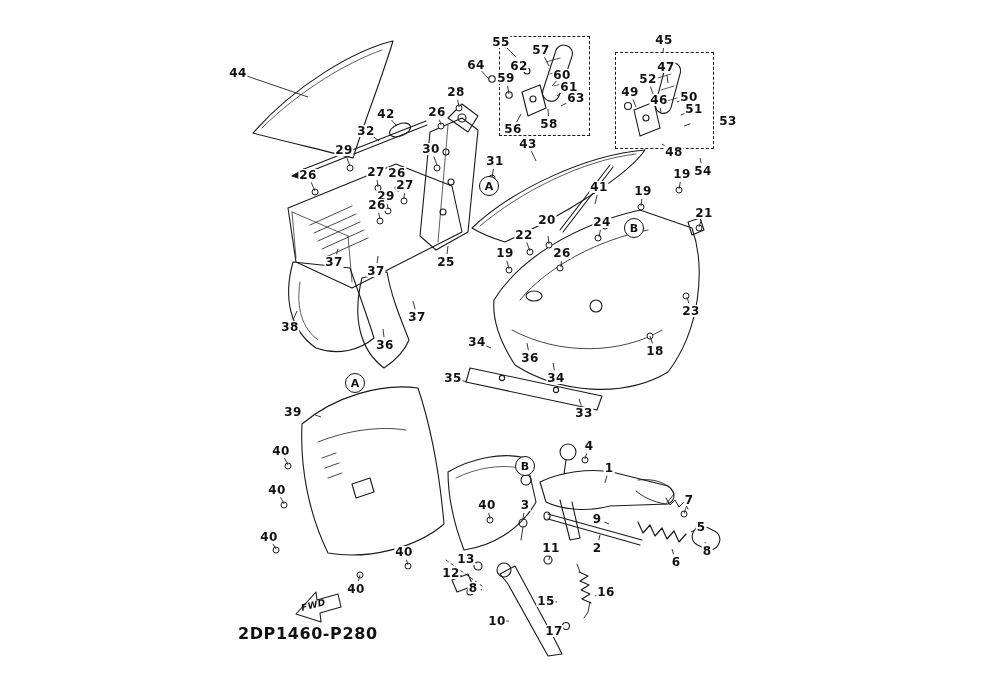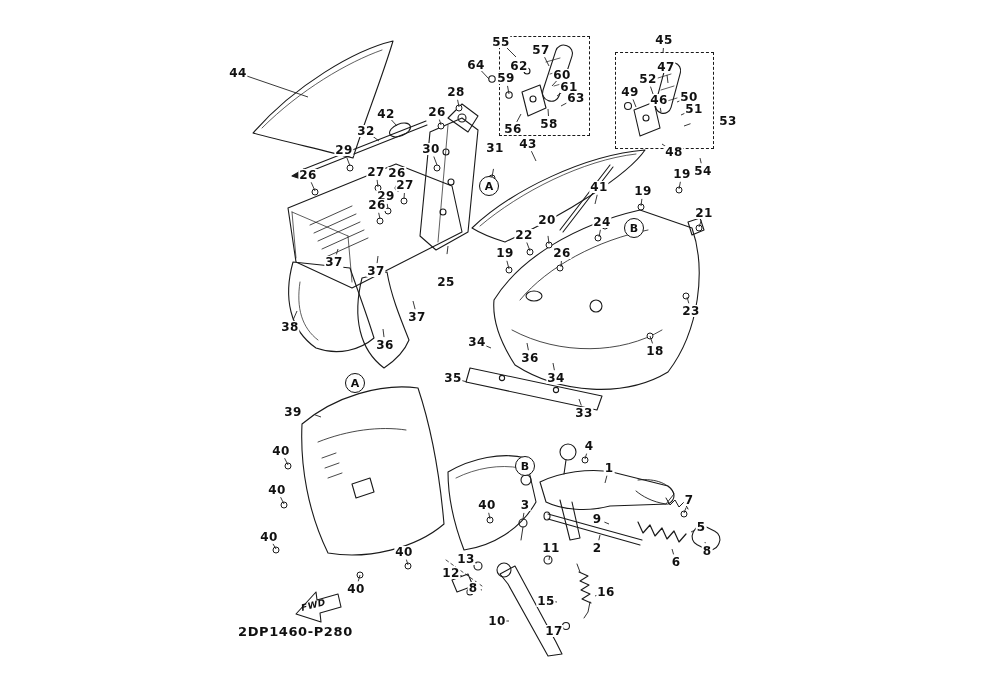--- a/index.html
+++ b/index.html
@@ -17,21 +17,21 @@
     background:#ffffff;padding:0 1px;white-space:nowrap;z-index:4;
   }
   .ref-marker{
     position:absolute;transform:translate(-50%,-50%);
     width:18px;height:18px;border:1.4px solid #111;border-radius:50%;
     display:flex;align-items:center;justify-content:center;
     font-size:11px;font-weight:bold;background:#ffffff;z-index:4;
   }
   .dashed-box{position:absolute;border:1.2px dashed #1a1a1a;z-index:2;}
   .drawing-number{
-    position:absolute;left:238px;top:624px;font-size:13px;font-weight:600;letter-spacing:.6px;z-index:4;
+    position:absolute;left:238px;top:624px;font-size:16px;font-weight:600;letter-spacing:.6px;z-index:4;
   }
   .fwd-label{
     position:absolute;left:301px;top:600px;font-size:9px;font-weight:bold;font-style:italic;
     transform:rotate(-14deg);z-index:5;letter-spacing:.4px;
   }
   #callout-layer{position:absolute;inset:0;z-index:3;}
 </style>
 </head>
 <body>
 
@@ -307,38 +307,38 @@
       <div class="callout" style="left: 456px; top: 92px;">28</div>
       <div class="callout" style="left: 437px; top: 112px;">26</div>
       <div class="callout" style="left: 386px; top: 114px;">42</div>
       <div class="callout" style="left: 366px; top: 131px;">32</div>
       <div class="callout" style="left: 513px; top: 129px;">56</div>
       <div class="callout" style="left: 549px; top: 124px;">58</div>
       <div class="callout" style="left: 344px; top: 150px;">29</div>
       <div class="callout" style="left: 431px; top: 149px;">30</div>
       <div class="callout" style="left: 528px; top: 144px;">43</div>
       <div class="callout" style="left: 674px; top: 152px;">48</div>
-      <div class="callout" style="left: 495px; top: 148px; text-align: center;">31</div>
+      <div class="callout" style="left: 495px; top: 161px; text-align: center;">31</div>
       <div class="callout" style="left: 703px; top: 171px;">54</div>
       <div class="callout" style="left: 308px; top: 175px;">26</div>
       <div class="callout" style="left: 376px; top: 172px;">27</div>
       <div class="callout" style="left: 397px; top: 173px;">26</div>
       <div class="callout" style="left: 405px; top: 185px;">27</div>
       <div class="callout" style="left: 386px; top: 196px;">29</div>
       <div class="callout" style="left: 377px; top: 205px;">26</div>
       <div class="callout" style="left: 599px; top: 187px;">41</div>
       <div class="callout" style="left: 682px; top: 174px;">19</div>
       <div class="callout" style="left: 643px; top: 191px;">19</div>
       <div class="callout" style="left: 704px; top: 213px;">21</div>
       <div class="callout" style="left: 602px; top: 222px;">24</div>
       <div class="callout" style="left: 524px; top: 235px;">22</div>
       <div class="callout" style="left: 547px; top: 220px;">20</div>
       <div class="callout" style="left: 505px; top: 253px;">19</div>
       <div class="callout" style="left: 562px; top: 253px;">26</div>
-      <div class="callout" style="left: 446px; top: 262px; margin-top: 20px;">25</div>
+      <div class="callout" style="left: 446px; top: 262px;">25</div>
       <div class="callout" style="left: 334px; top: 262px;">37</div>
       <div class="callout" style="left: 376px; top: 271px;">37</div>
       <div class="callout" style="left: 417px; top: 317px;">37</div>
       <div class="callout" style="left: 290px; top: 327px;">38</div>
       <div class="callout" style="left: 385px; top: 345px;">36</div>
       <div class="callout" style="left: 530px; top: 358px;">36</div>
       <div class="callout" style="left: 477px; top: 342px;">34</div>
       <div class="callout" style="left: 556px; top: 378px;">34</div>
       <div class="callout" style="left: 453px; top: 378px;">35</div>
       <div class="callout" style="left: 584px; top: 413px;">33</div>

